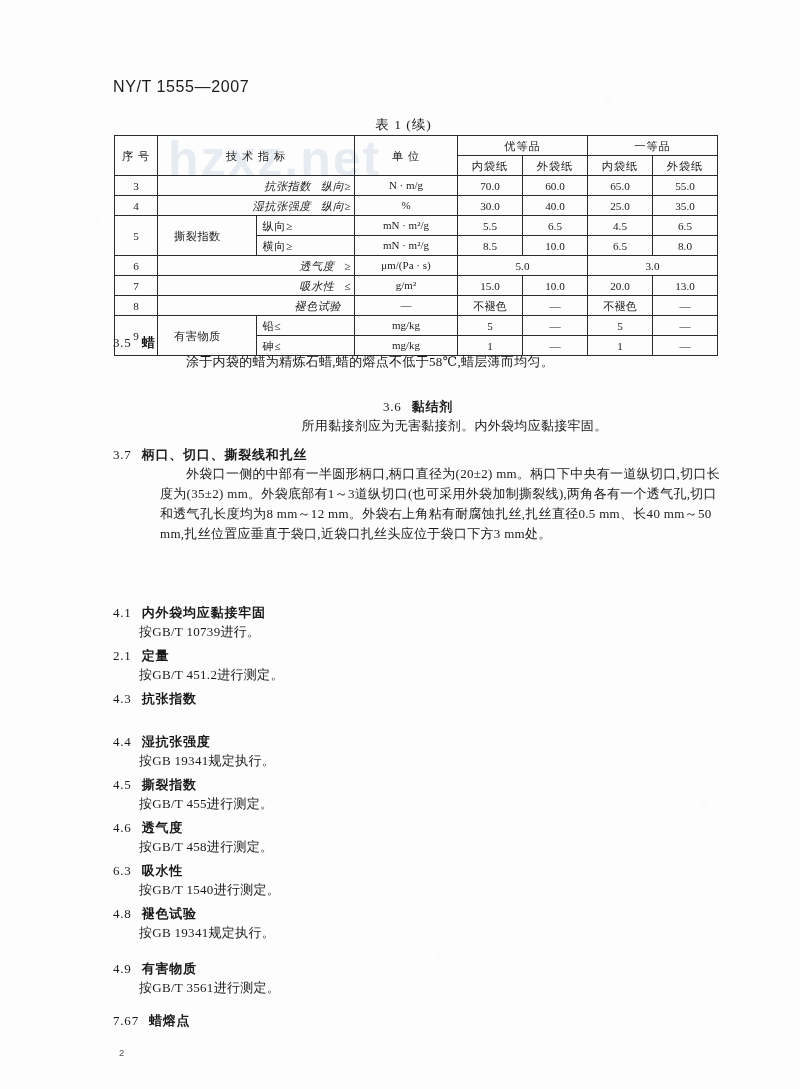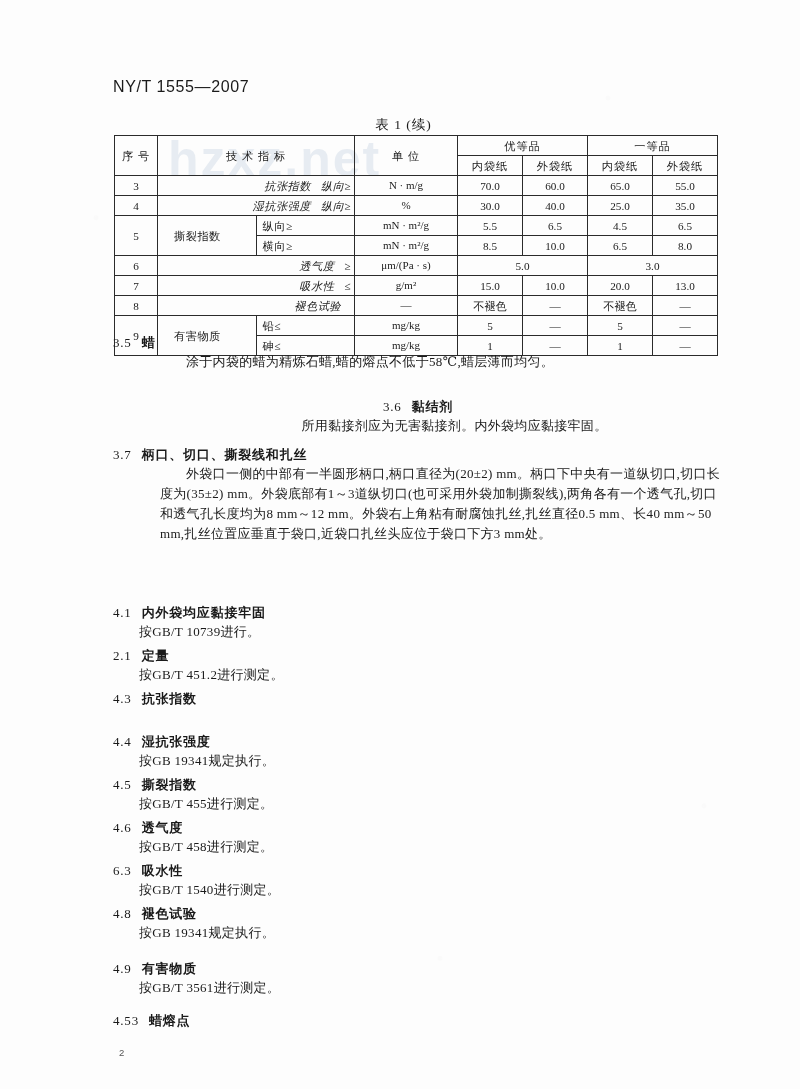--- a/index.html
+++ b/index.html
@@ -304,17 +304,17 @@
     <div class="sec-head"><span class="sec-num">4.8</span><span class="sec-label">褪色试验</span></div>
     <div class="indent-body">按GB 19341规定执行。</div>
   </div>
 
   <div class="block body-text" style="top:948px;margin-top:12px;">
     <div class="sec-head"><span class="sec-num">4.9</span><span class="sec-label">有害物质</span></div>
     <div class="indent-body">按GB/T 3561进行测定。</div>
   </div>
 
   <div class="block body-text" style="top:1012px;">
-    <div class="sec-head"><span class="sec-num">4.53</span><span class="sec-label">蜡熔点</span></div>
+    <div class="sec-head"><span class="sec-num">7.67</span><span class="sec-label">蜡熔点</span></div>
   </div>
 
   <div class="page-num">2</div>
 </div>
 
 </body></html>

